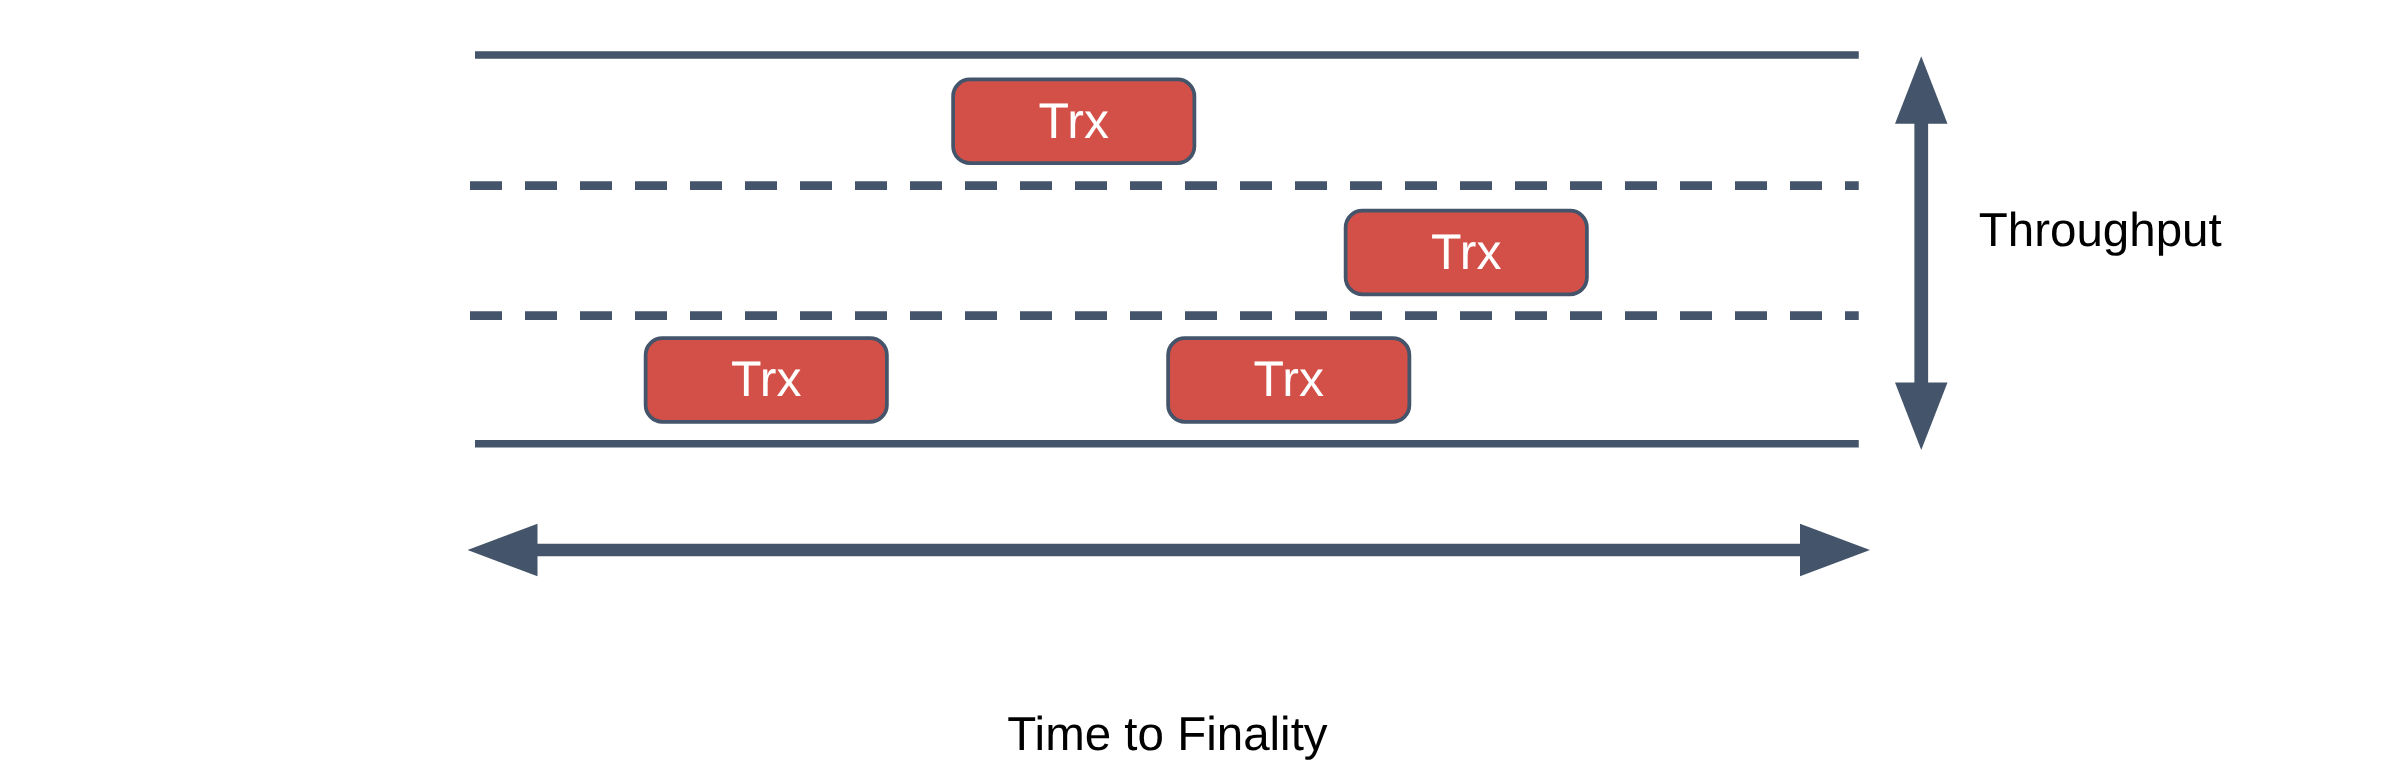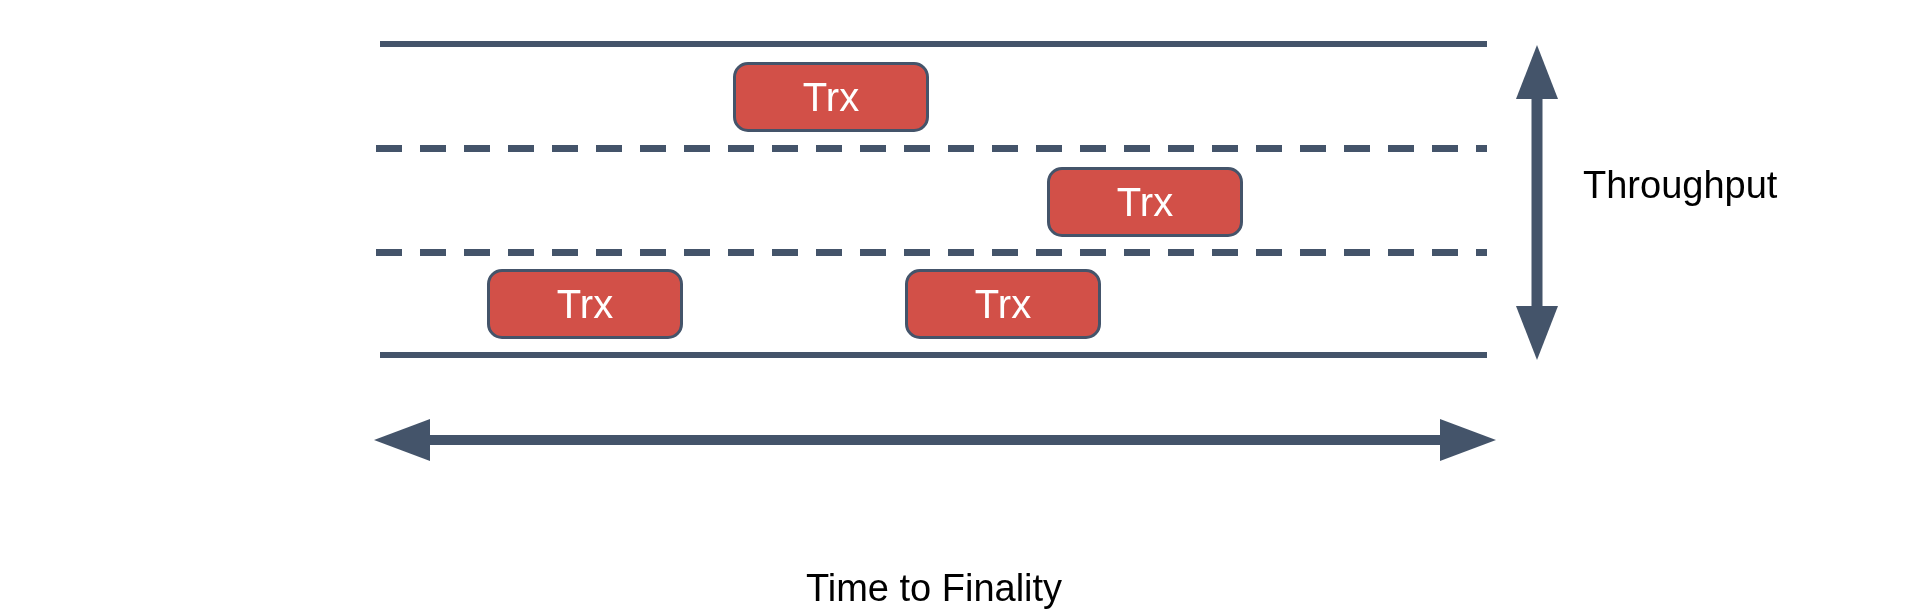--- a/index.html
+++ b/index.html
@@ -46,20 +46,21 @@
     box-sizing: border-box;
     background: var(--box-fill);
     border: 3px solid var(--box-border);
     border-radius: 15px;
     display: flex;
     align-items: center;
     justify-content: center;
     color: var(--box-text);
     font-size: 40px;
     line-height: 1;
+    margin-left: 28px;
   }
 
   .arrow-svg { position: absolute; }
   .arrow-svg .arrow-part { fill: var(--road); }
 
   .axis-label {
     position: absolute;
     color: var(--label);
     font-size: 38px;
     line-height: 60px;

